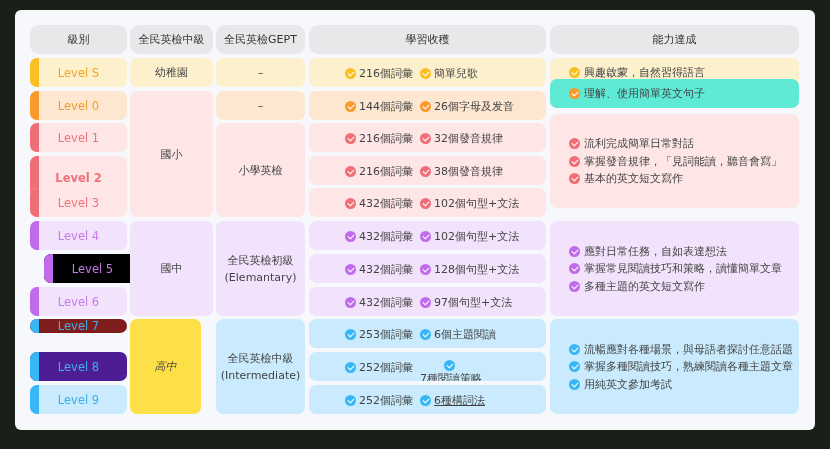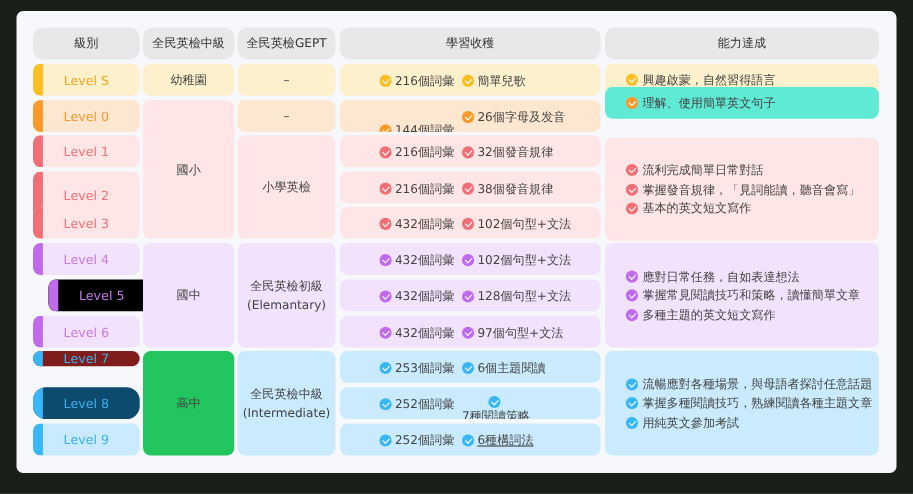--- a/index.html
+++ b/index.html
@@ -78,21 +78,21 @@
       <span class="item" style="left:111px;top:8px;">
         <span class="chk" style="background:#fbbf24;"></span>
         <span>簡單兒歌</span>
       </span>
     </div>
     <div class="cell lvl" style="left:15px;top:81px;width:97px;height:29px;background:#fde7d0;color:#f59a2c;">
       <span class="bar" style="background:#fb9a2c;"></span>
       <span>Level 0</span>
     </div>
     <div class="cell learn" style="left:294px;top:81px;width:237px;height:29px;background:#fde7d0;">
-      <span class="item" style="left:36px;top:20px;">
+      <span class="item" style="left:36px;top:8px;">
         <span class="chk" style="background:#fb9a2c;"></span>
         <span>144個詞彙</span>
       </span>
       <span class="item" style="left:111px;top:8px;">
         <span class="chk" style="background:#fb9a2c;"></span>
         <span>26個字母及发音</span>
       </span>
     </div>
     <div class="cell lvl" style="left:15px;top:113px;width:97px;height:29px;background:#fee6e6;color:#f0727a;">
       <span class="bar" style="background:#f06f76;"></span>
@@ -101,21 +101,21 @@
     <div class="cell learn" style="left:294px;top:113px;width:237px;height:29px;background:#fee6e6;">
       <span class="item" style="left:36px;top:8px;">
         <span class="chk" style="background:#f06f76;"></span>
         <span>216個詞彙</span>
       </span>
       <span class="item" style="left:111px;top:8px;">
         <span class="chk" style="background:#f06f76;"></span>
         <span>32個發音規律</span>
       </span>
     </div>
-    <div class="cell lvl" style="left:15px;top:146px;width:97px;height:44px;background:#fee6e6;color:#f0727a;">
+    <div class="cell lvl" style="left:15px;top:146px;width:97px;height:44px;background:#fee6e6;color:#f0727a;font-weight:bold;">
       <span class="bar" style="background:#f06f76;"></span>
       <span>Level 2</span>
     </div>
     <div class="cell learn" style="left:294px;top:146px;width:237px;height:29px;background:#fee6e6;">
       <span class="item" style="left:36px;top:8px;">
         <span class="chk" style="background:#f06f76;"></span>
         <span>216個詞彙</span>
       </span>
       <span class="item" style="left:111px;top:8px;">
         <span class="chk" style="background:#f06f76;"></span>
@@ -185,21 +185,21 @@
     <div class="cell learn" style="left:294px;top:309px;width:237px;height:29px;background:#c9ebfd;">
       <span class="item" style="left:36px;top:8px;">
         <span class="chk" style="background:#38b6f5;"></span>
         <span>253個詞彙</span>
       </span>
       <span class="item" style="left:111px;top:8px;">
         <span class="chk" style="background:#38b6f5;"></span>
         <span>6個主題閱讀</span>
       </span>
     </div>
-    <div class="cell lvl" style="left:15px;top:342px;width:97px;height:29px;background:#0c4a6e;color:#3ab0ee;border-radius:12px;">
+    <div class="cell lvl" style="left:15px;top:342px;width:97px;height:29px;background:#4c1d95;color:#3ab0ee;">
       <span class="bar" style="background:#38b6f5;"></span>
       <span>Level 8</span>
     </div>
     <div class="cell learn" style="left:294px;top:342px;width:237px;height:29px;background:#c9ebfd;">
       <span class="item" style="left:36px;top:8px;">
         <span class="chk" style="background:#38b6f5;"></span>
         <span>252個詞彙</span>
       </span>
       <span class="item" style="left:111px;top:8px;flex-direction:column;">
         <span class="chk" style="background:#38b6f5;"></span>
@@ -216,21 +216,21 @@
         <span>252個詞彙</span>
       </span>
       <span class="item" style="left:111px;top:8px;text-decoration:underline;">
         <span class="chk" style="background:#38b6f5;"></span>
         <span>6種構詞法</span>
       </span>
     </div>
     <div class="cell" style="left:115px;top:48px;width:83px;height:29px;background:#fdf0cc;color:#444;">幼稚園</div>
     <div class="cell" style="left:115px;top:81px;width:83px;height:126px;background:#fee6e6;color:#444;">國小</div>
     <div class="cell" style="left:115px;top:211px;width:83px;height:95px;background:#f2e2fb;color:#444;">國中</div>
-    <div class="cell" style="left:115px;top:309px;width:83px;height:95px;background:#22c55e;color:#444;">高中</div>
+    <div class="cell" style="left:115px;top:309px;width:71px;height:95px;background:#fde047;color:#444;font-style:italic;">高中</div>
     <div class="cell multi" style="left:201px;top:48px;width:89px;height:29px;background:#fdf0cc;">
       <span>–</span>
     </div>
     <div class="cell multi" style="left:201px;top:81px;width:89px;height:29px;background:#fde7d0;">
       <span>–</span>
     </div>
     <div class="cell multi" style="left:201px;top:113px;width:89px;height:94px;background:#fee6e6;">
       <span>小學英檢</span>
     </div>
     <div class="cell multi" style="left:201px;top:211px;width:89px;height:95px;background:#f2e2fb;">
@@ -250,21 +250,21 @@
       </ul>
     </div>
     <div class="cell ability" style="left:535px;top:69px;width:249px;height:29px;background:#5eead4;">
       <ul>
         <li>
           <span class="chk" style="background:#fb9a2c;margin-right:4px;"></span>
           <span>理解、使用簡單英文句子</span>
         </li>
       </ul>
     </div>
-    <div class="cell ability" style="left:535px;top:115px;width:249px;height:94px;background:#fee6e6;">
+    <div class="cell ability" style="left:535px;top:104px;width:249px;height:94px;background:#fee6e6;">
       <ul>
         <li>
           <span class="chk" style="background:#f06f76;margin-right:4px;"></span>
           <span>流利完成簡單日常對話</span>
         </li>
         <li>
           <span class="chk" style="background:#f06f76;margin-right:4px;"></span>
           <span>掌握發音規律，「見詞能讀，聽音會寫」</span>
         </li>
         <li>

